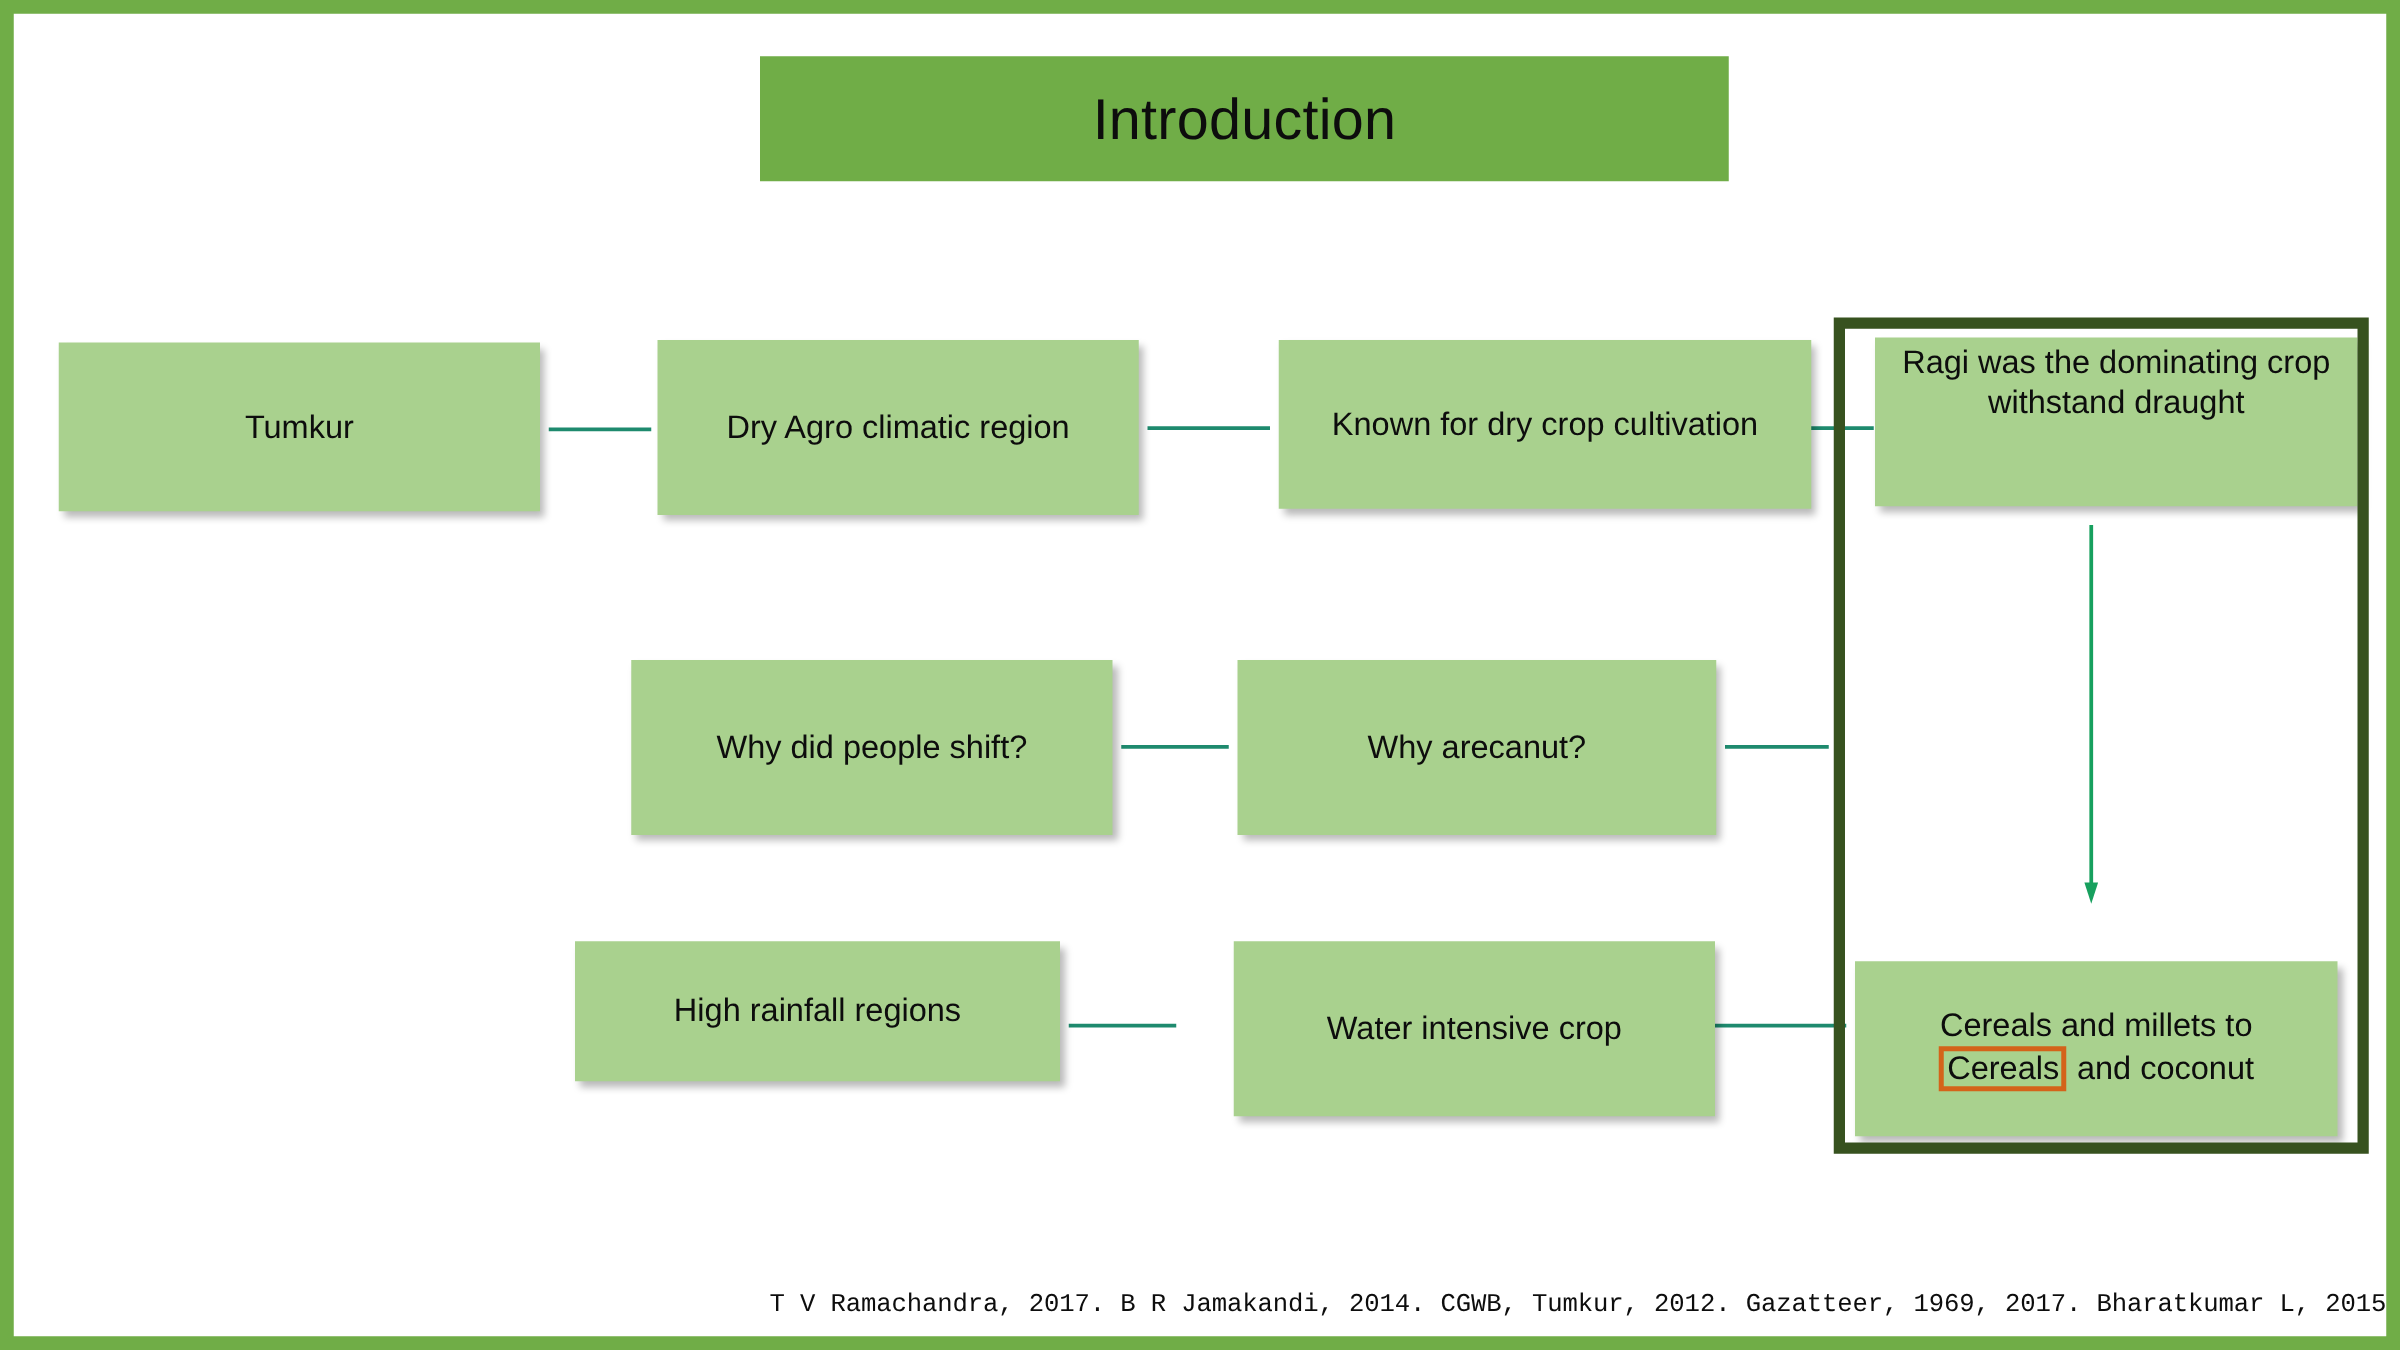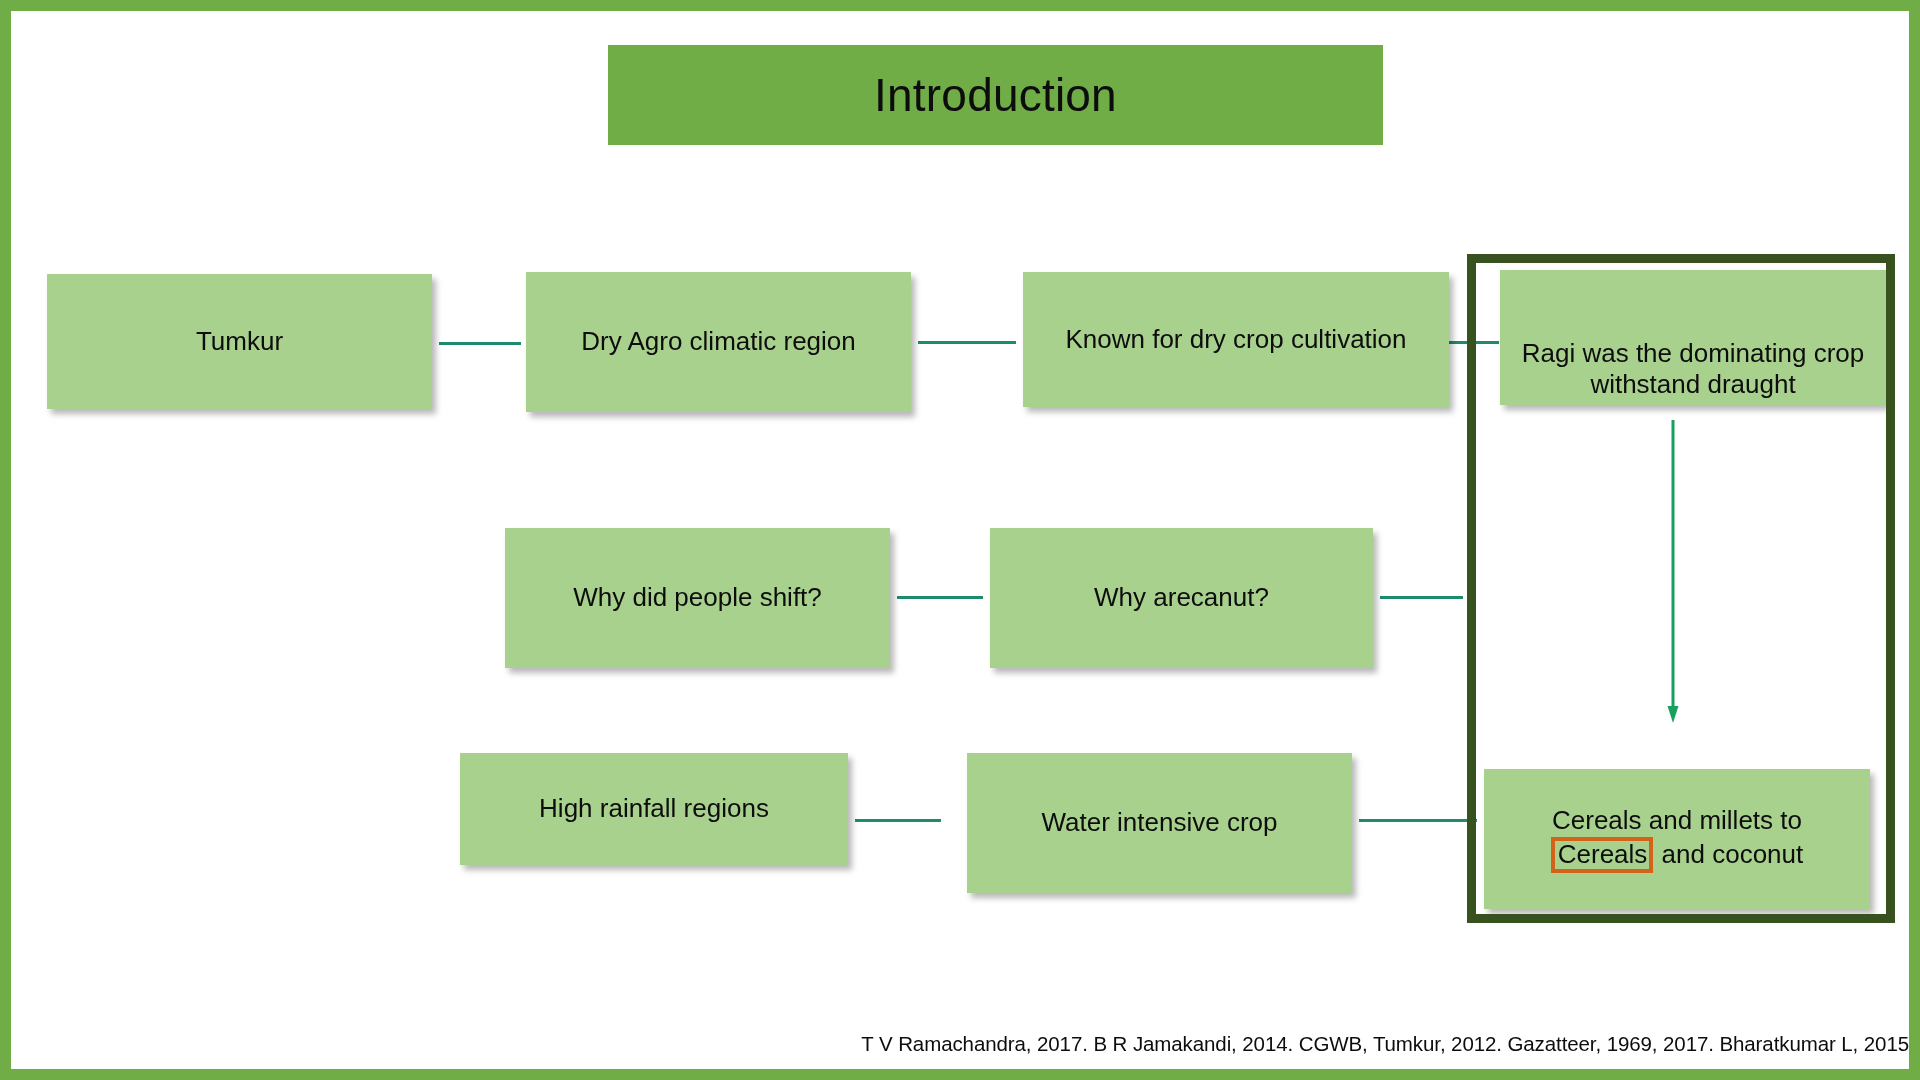--- a/index.html
+++ b/index.html
@@ -64,29 +64,29 @@
     line-height: 1.22;
     padding: 4px 10px;
   }
   .node .node-label { display: block; }
 
   
   #node-tumkur       { left: 36px;   top: 263px; width: 385px; height: 135px; }
   #node-dry-agro     { left: 515px;  top: 261px; width: 385px; height: 140px; }
   #node-known-dry    { left: 1012px; top: 261px; width: 426px; height: 135px; }
   #node-ragi         { left: 1489px; top: 259px; width: 386px; height: 135px;
-                       align-items: flex-end; }
+                       align-items: flex-start; }
 
   
   #node-why-shift    { left: 494px;  top: 517px; width: 385px; height: 140px; }
   #node-why-arecanut { left: 979px;  top: 517px; width: 383px; height: 140px; }
 
   
   #node-high-rain    { left: 449px;  top: 742px; width: 388px; height: 112px; }
-  #node-water-crop   { left: 956px;  top: 742px; width: 385px; height: 140px; }
+  #node-water-crop   { left: 976px;  top: 742px; width: 385px; height: 140px; }
   #node-cereals      { left: 1473px; top: 742px; width: 386px; height: 140px; margin-top: 16px; }
 
   
   #highlight-frame {
     position: absolute;
     left: 1456px;
     top: 243px;
     width: 428px;
     height: 669px;
     border: 9px solid #37521F;
@@ -130,20 +130,21 @@
 
   
   #footer-citation {
     position: absolute;
     right: 0px;
     bottom: 13px;
     font-size: 20.5px;
     color: #0d0d0d;
     white-space: nowrap;
     letter-spacing: -0.1px;
+    font-family: Liberation Mono, monospace;
   }
 </style>
 </head>
 <body>
 
 <div id="slide">
   <div id="canvas">
 
     <div id="title-banner">
       <span class="title-text">Introduction</span>

